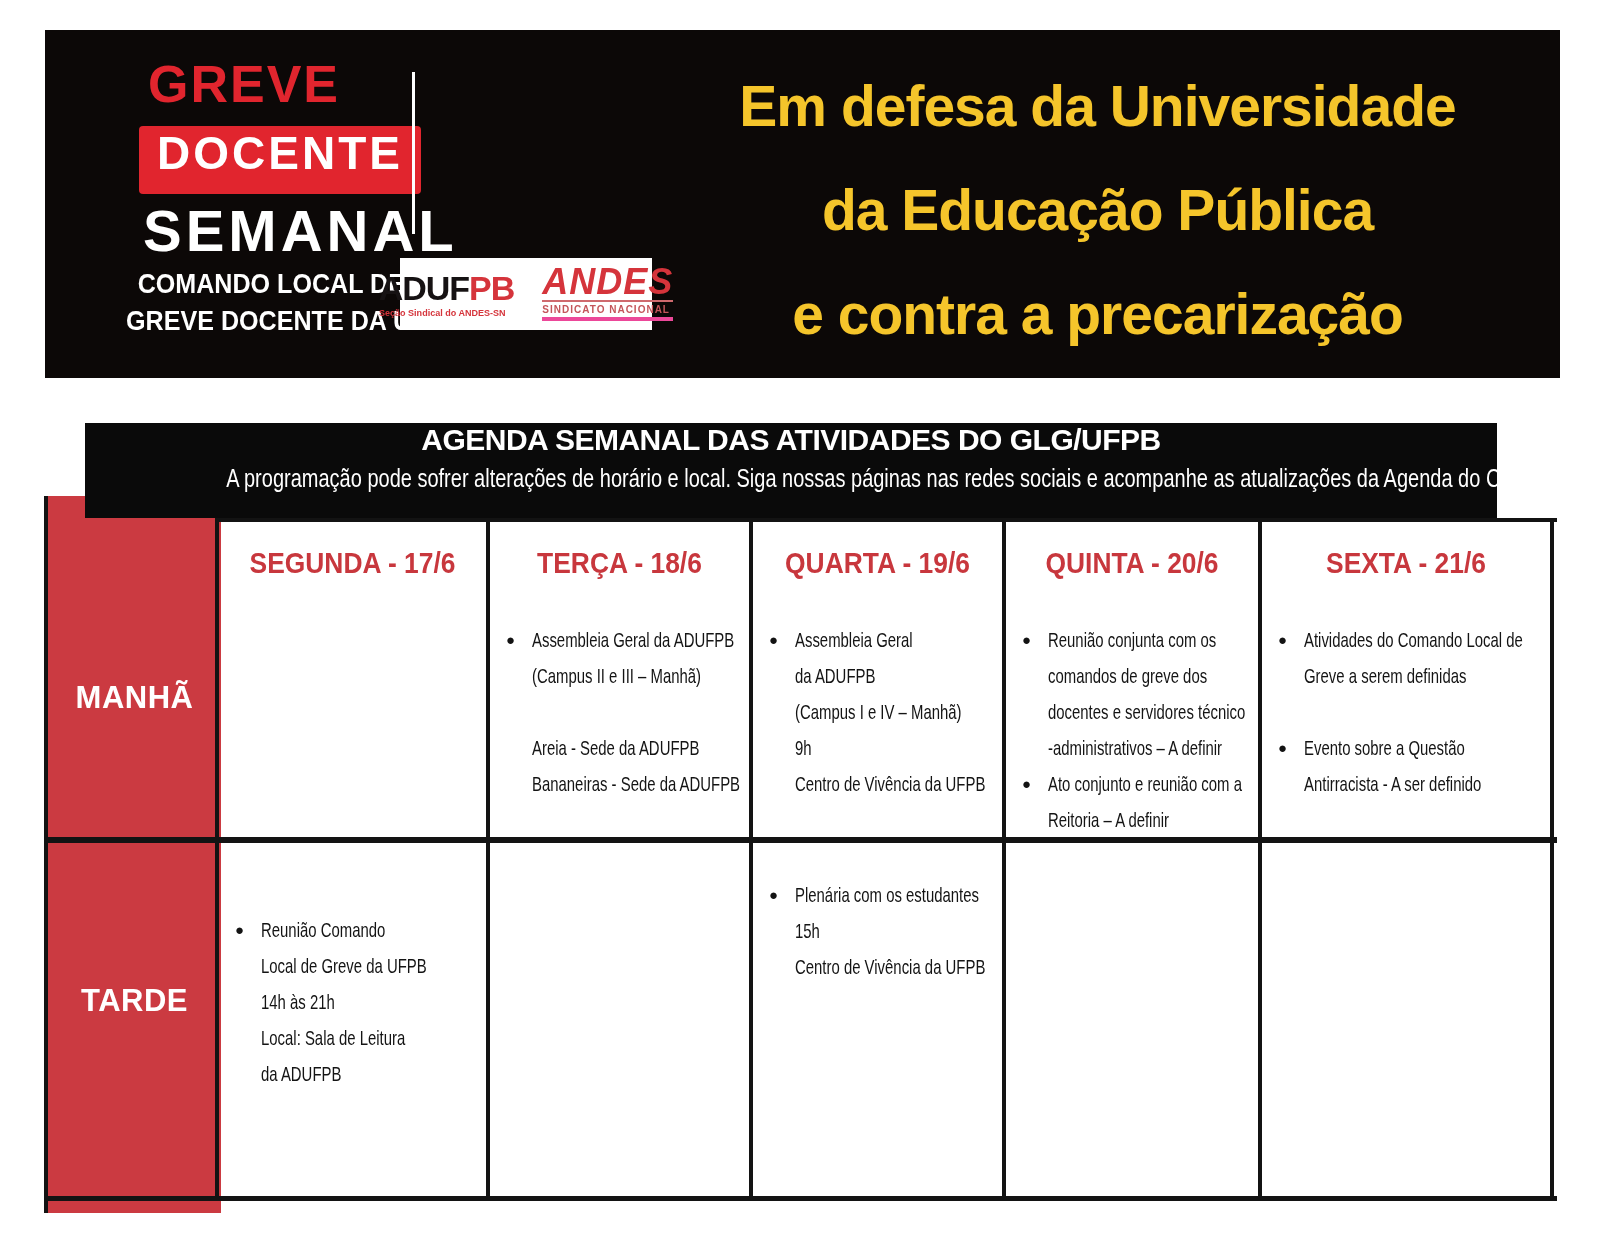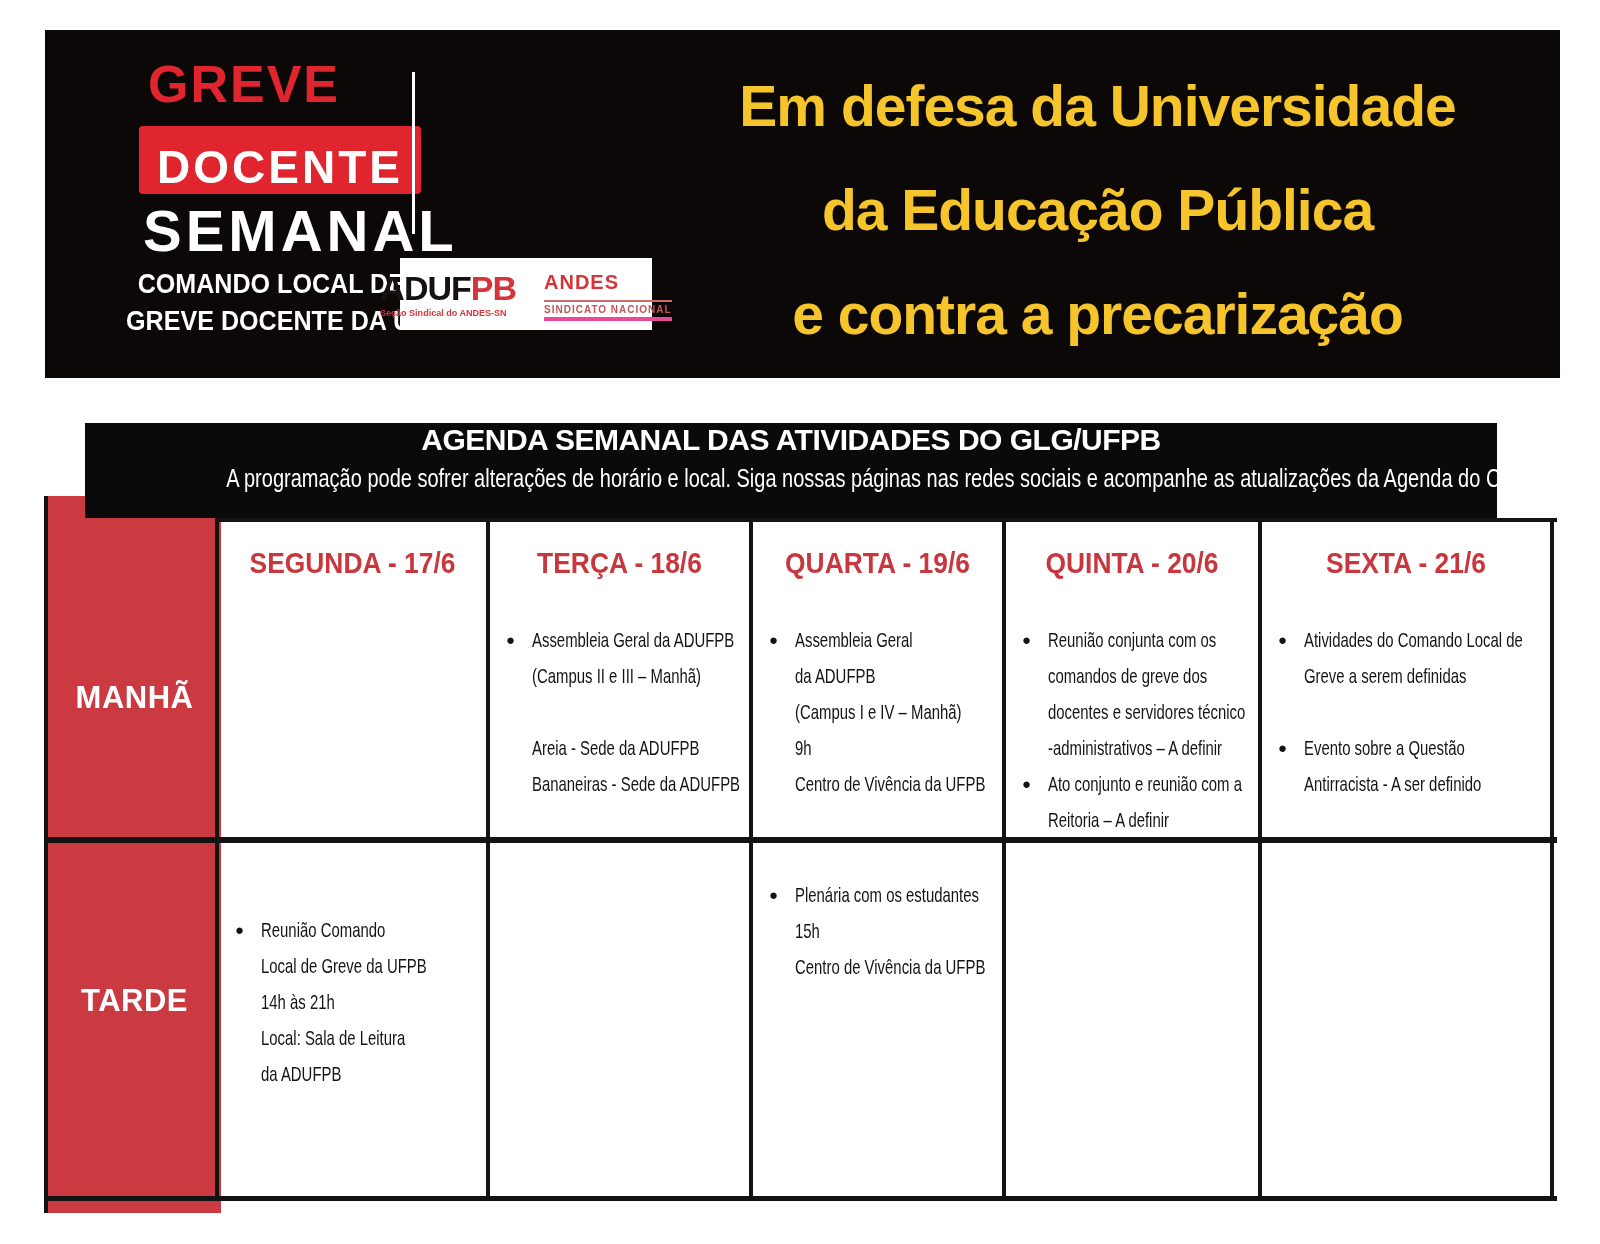--- a/index.html
+++ b/index.html
@@ -6,37 +6,37 @@
   body{
     width:1600px;height:1244px;position:relative;background:#ffffff;
     font-family:"Liberation Sans", sans-serif;overflow:hidden;
   }
   .abs{position:absolute;}
 
   
   .banner{left:45px;top:30px;width:1515px;height:348px;background:var(--banner_bg,#0c0807);z-index:5;}
   .greve-line1{left:103px;top:18px;font-size:52px;font-weight:900;color:var(--logo_red,#e1252e);letter-spacing:2px;line-height:72px;}
   .docente-box{left:94px;top:96px;width:282px;height:68px;background:var(--logo_red,#e1252e);border-radius:4px;
-    display:flex;align-items:flex-end;justify-content:center;}
+    display:flex;align-items:flex-start;justify-content:center;}
   .docente-box span{font-size:46px;font-weight:900;color:#ffffff;letter-spacing:3px;}
   .greve-line3{left:98px;top:168px;font-size:58px;font-weight:900;color:#ffffff;letter-spacing:4px;line-height:66px;}
   .vdivider{left:367px;top:42px;width:3px;height:162px;background:#ffffff;}
   .topics{left:378px;top:56px;width:268px;text-align:center;color:#ffffff;font-style:italic;font-size:24px;line-height:35px;}
   .topic-line{white-space:nowrap;}
   .topics .tb{font-weight:bold;}
   .topics .tdot{color:#a8262e;font-weight:bold;margin:0 7px;}
   .comando{left:60px;top:236px;width:300px;text-align:right;color:#ffffff;font-weight:bold;
     font-size:27px;line-height:37px;transform:scaleX(0.93);transform-origin:100% 0;white-space:nowrap;}
   .logo-box{left:355px;top:228px;width:252px;height:72px;background:#ffffff;display:flex;align-items:center;
     justify-content:center;gap:28px;padding:0 6px;box-sizing:border-box;}
   .adufpb-name{font-size:34px;font-weight:900;letter-spacing:-1px;line-height:34px;white-space:nowrap;}
   .adufpb-name .blk{color:#161213;}
   .adufpb-name .red{color:var(--andes_red,#d5343b);}
   .adufpb-sub{font-size:9.5px;font-weight:bold;color:var(--andes_red,#d5343b);white-space:nowrap;margin-top:2px;transform:scaleX(0.95);transform-origin:0 0;}
-  .andes-name{font-size:20px;font-weight:900;letter-spacing:1px;color:var(--andes_red,#d5343b);line-height:30px;}
+  .andes-name{font-size:36px;font-weight:900;letter-spacing:1px;color:var(--andes_red,#d5343b);line-height:30px;font-style:italic;}
   .andes-sub{font-size:10px;font-weight:bold;color:#c4555a;letter-spacing:1px;border-top:2px solid #cf6a6e;
     border-bottom:4px solid #ec4899;padding:2px 0;margin-top:3px;white-space:nowrap;}
   .slogan{left:600px;top:24px;width:905px;text-align:center;}
   .slogan div{font-size:57px;font-weight:800;color:var(--slogan_yellow,#f5c52b);letter-spacing:-1px;line-height:104px;white-space:nowrap;}
 
   
   .agenda-bar{left:85px;top:423px;width:1412px;height:95px;background:#0a0a0a;z-index:6;text-align:center;color:#ffffff;}
   .agenda-title{margin-top:0;font-size:30px;font-weight:bold;line-height:34px;letter-spacing:-0.5px;white-space:nowrap;}
   .agenda-sub{font-size:25px;line-height:32px;margin-top:5px;transform:scaleX(0.8);transform-origin:50% 0;white-space:nowrap;}
 

